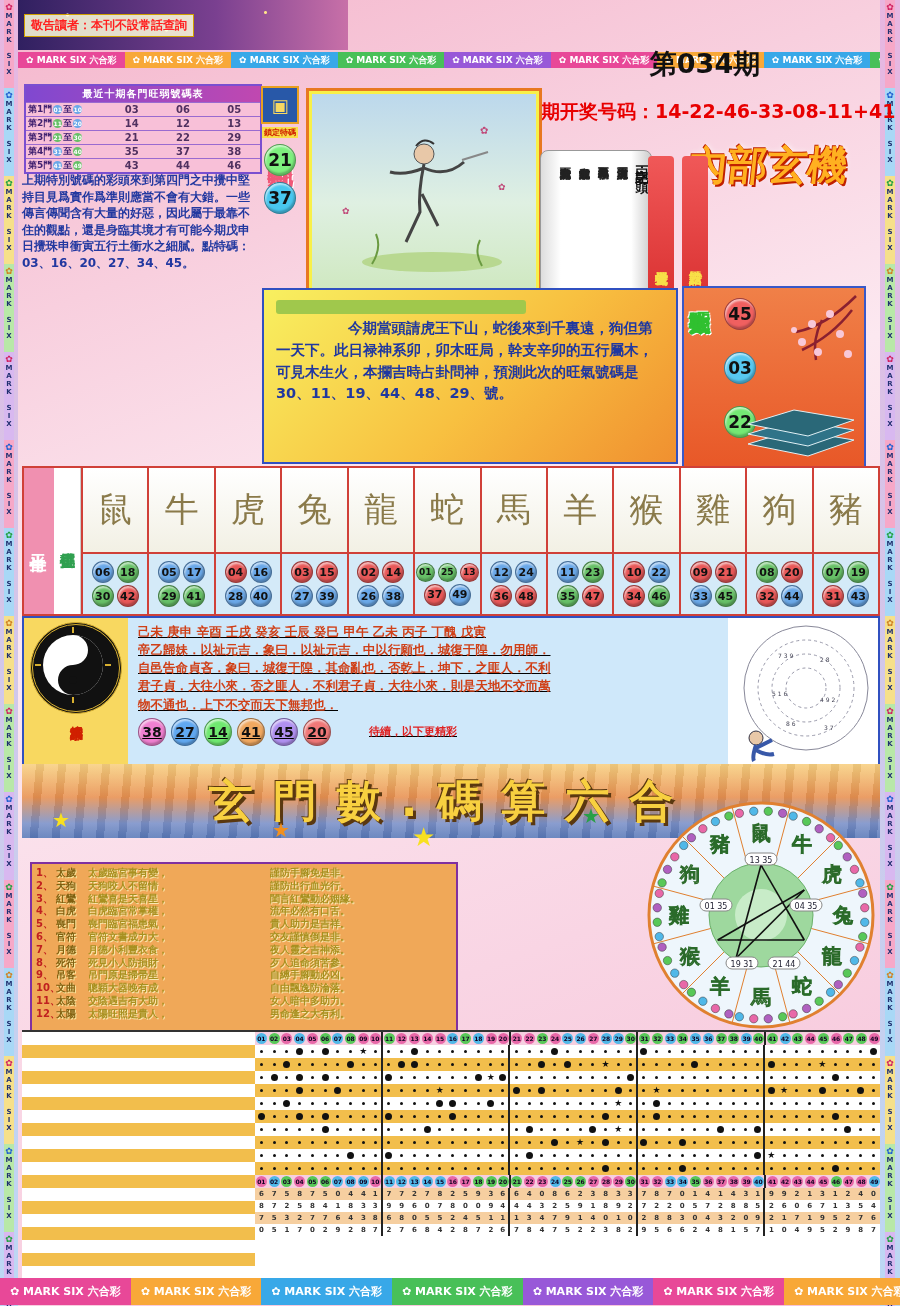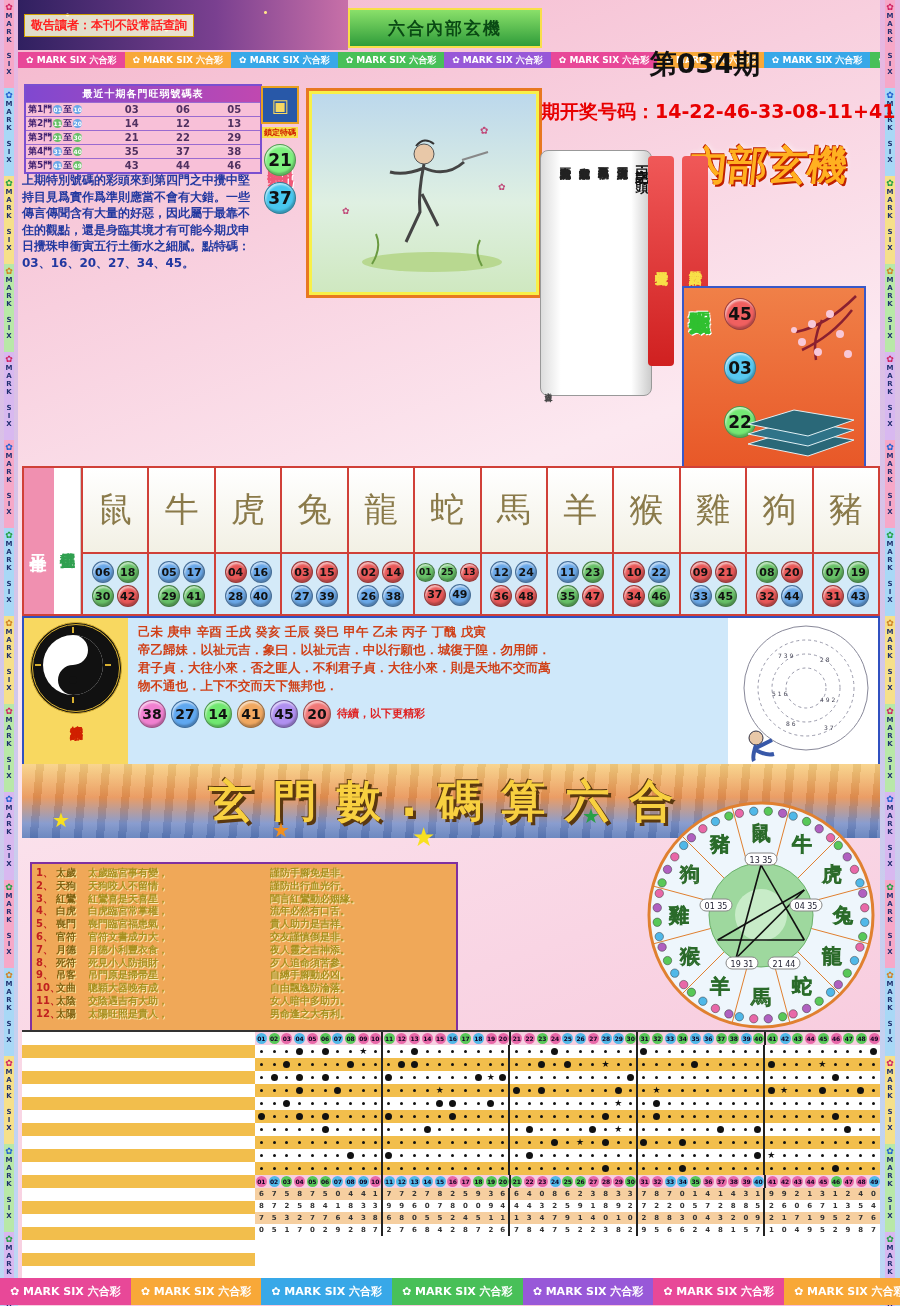--- a/index.html
+++ b/index.html
@@ -73,29 +73,29 @@
   #fire-balls{position:absolute;left:40px;top:10px;display:flex;flex-direction:column;gap:22px;}
   
   #zodiac{left:22px;top:466px;width:858px;height:150px;display:flex;background:#fff;border:2px solid #d04038;box-sizing:border-box;}
   #z-label1{width:30px;background:#f090b0;color:#fff;font-weight:bold;font-size:17px;display:flex;align-items:center;justify-content:center;}
   #z-label2{width:26px;background:#fff;color:#30a050;font-weight:bold;font-size:15px;display:flex;align-items:center;justify-content:center;border-right:1px solid #ccc;}
   .zcell{flex:1;border-left:2px solid #d04038;display:flex;flex-direction:column;}
   .zcell .animal{height:84px;display:flex;align-items:center;justify-content:center;font-size:34px;color:#8a7a4a;background:linear-gradient(180deg,#fff,#f2f0e4);}
   .zcell .nums{flex:1;background:#d4eaf8;border-top:2px solid #d04038;display:flex;flex-direction:column;align-items:center;justify-content:center;gap:2px;padding:2px 0;}
   .zrow{display:flex;gap:3px;justify-content:center;}
   
-  #bazi{left:22px;top:616px;width:858px;height:150px;background:#cfe8fa;border:2px solid #3050c0;box-sizing:border-box;display:flex;}
+  #bazi{left:22px;top:616px;width:858px;height:150px;background:#cfe8fa;border:2px solid #3050c0;box-sizing:border-box;display:flex;text-decoration:underline;}
   #bazi-left{width:104px;display:flex;flex-direction:column;align-items:center;padding-top:4px;gap:2px;background:#f8d860;}
   #emblem{width:86px;height:86px;border-radius:50%;background:#111;position:relative;border:3px double #d8b030;}
   #bazi-label{color:#d02000;font-weight:bold;font-size:13px;}
   #bazi-mid{flex:1;padding:5px 10px 2px 10px;}
   #bazi-mid .line{color:#d04018;font-weight:bold;font-size:12.5px;line-height:1.45;white-space:nowrap;}
   #found-row{display:flex;align-items:center;gap:6px;margin-top:4px;}
   #found-label{color:#e030c0;font-weight:bold;font-size:18px;text-shadow:1px 1px 0 #fff;white-space:nowrap;}
-  #tail-note{color:#e02020;font-weight:bold;font-size:11px;white-space:nowrap;}
+  #tail-note{color:#e02020;font-weight:bold;font-size:11px;white-space:nowrap;margin-left:32px;}
   #bazi-right{width:150px;position:relative;background:#fff;}
   
   #banner{left:22px;top:764px;width:858px;height:74px;background:
       repeating-linear-gradient(95deg,rgba(255,255,255,.12) 0 14px,rgba(0,0,0,.05) 14px 22px),
       linear-gradient(180deg,#f8d080,#e89050 45%,#7a90c8 80%,#5878b8);
       display:flex;align-items:center;justify-content:center;}
   #banner-title{font-size:44px;font-weight:bold;color:#f8d040;letter-spacing:20px;text-shadow:3px 3px 0 #5a3810,-1px -1px 0 #5a3810;}
   .star{position:absolute;font-size:20px;}
   #subtitle{left:32px;top:838px;color:#18b8a8;font-weight:bold;font-size:21px;letter-spacing:5px;text-shadow:2px 2px 0 #083838;}
   
@@ -269,21 +269,20 @@
       <span class="tile" style="background: rgb(56, 168, 232); font-size: 11px;">✿ MARK SIX 六合彩</span>
       <span class="tile" style="background: rgb(72, 192, 88); font-size: 11px;">✿ MARK SIX 六合彩</span>
       <span class="tile" style="background: rgb(152, 88, 216); font-size: 11px;">✿ MARK SIX 六合彩</span>
       <span class="tile" style="background: rgb(232, 72, 152); font-size: 11px;">✿ MARK SIX 六合彩</span>
       <span class="tile" style="background: rgb(248, 168, 56); font-size: 11px;">✿ MARK SIX 六合彩</span>
     </div>
 
   <div class="abs" id="top-sky">
     <span id="notice">敬告讀者：本刊不設常話查詢</span>
   </div>
-  <div class="abs" id="green-banner">六合內部玄機</div>
   <div class="abs" id="issue">第034期</div>
   <div class="abs" id="draw-box">
     <span class="t">上期开奖号码：14-22-46-33-08-11+41</span>
   </div>
   <div class="abs" id="masthead">內部玄機</div>
 
   <div class="abs" id="hot-table">
     <div id="hot-title">最近十期各門旺弱號碼表</div>
     <div id="hot-body">
         <div class="trow">
@@ -360,20 +359,24 @@
   <div class="abs" id="rstrips">
     <div class="rstrip">
         <span class="vt">蛇蛋玄機</span>
       </div>
     <div class="rstrip">
         <span class="vt">吉題妙話</span>
       </div>
   </div>
 
 
+  <div class="abs" id="main-box">
+    <div class="greenbar"></div>
+    <p>今期當頭請虎王下山，蛇後來到千裏遠，狗但第一天下。此日禄神系卯，卯木旺局，幹支辛卯的五行屬木，可見木生火，本攔吉時占卦問神，預測此次的旺氣號碼是30、11、19、44、48、29、號。</p>
+  </div>
 
   <div class="abs" id="fire">
     <div id="fire-title" class="vt">今期火數生旺</div>
     <div id="fire-balls">
         <span class="ball" style="height: 30px; width: 30px; background: rgb(240, 96, 96); font-size: 17px;">45</span>
         <span class="ball" style="height: 30px; width: 30px; background: rgb(88, 200, 240); font-size: 17px;">03</span>
         <span class="ball" style="height: 30px; width: 30px; background: rgb(116, 232, 116); font-size: 17px;">22</span>
       </div>
     <svg class="abs" style="right:2px;top:2px;" width="110" height="100" viewBox="0 0 110 100">
       <path d="M104 6 q-30 30 -60 36 M100 20 q-20 26 -50 40 M70 30 q-10 20 -6 40" stroke="#8a2030" stroke-width="2.5" fill="none"></path>
@@ -573,20 +576,21 @@
               <line x1="72" y1="40" x2="78" y2="40"></line>
             </g>
         </svg>
       </div>
       <div id="bazi-label" class="vt" style="height:46px;">八字真踪精解</div>
     </div>
     <div id="bazi-mid">
       <div id="bazi-lines">
           <div class="line">己未 庚申 辛酉 壬戌 癸亥 壬辰 癸巳 甲午 乙未 丙子 丁醜 戊寅</div>
           <div class="line">帝乙歸妹．以祉元吉．象曰．以祉元吉．中以行願也．城復于隍．勿用師．</div>
+          <div class="line">自邑告命貞吝．象曰．城復于隍．其命亂也．否乾上．坤下．之匪人．不利</div>
           <div class="line">君子貞．大往小來．否之匪人．不利君子貞．大往小來．則是天地不交而萬</div>
           <div class="line">物不通也．上下不交而天下無邦也．</div>
         </div>
       <div id="found-row">
         <span id="found-balls" style="display:flex;gap:5px;">
             <span class="ball" style="height: 26px; width: 26px; background: rgb(240, 128, 208); font-size: 14px;">38</span>
             <span class="ball" style="height: 26px; width: 26px; background: rgb(96, 168, 240); font-size: 14px;">27</span>
             <span class="ball" style="height: 26px; width: 26px; background: rgb(112, 232, 112); font-size: 14px;">14</span>
             <span class="ball" style="height: 26px; width: 26px; background: rgb(240, 168, 96); font-size: 14px;">41</span>
             <span class="ball" style="height: 26px; width: 26px; background: rgb(176, 144, 240); font-size: 14px;">45</span>

